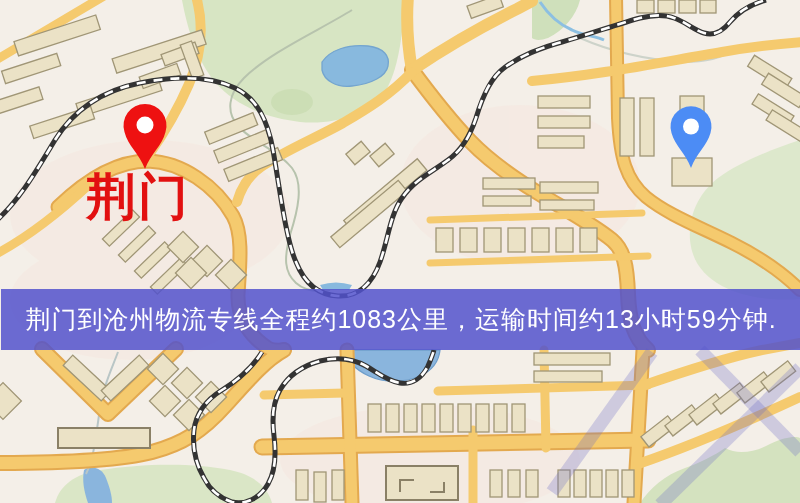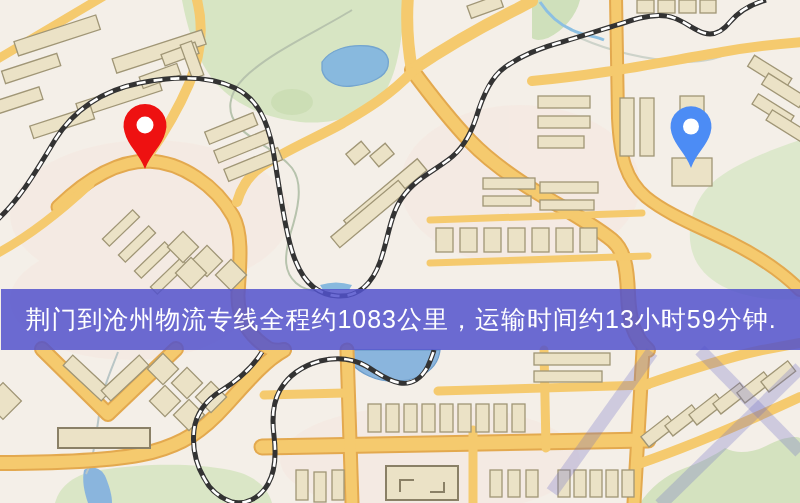--- a/index.html
+++ b/index.html
@@ -199,17 +199,18 @@
     <g>
       <path d="M145 169 C139 153 128 146 124.5 132 A 21.5 21.5 0 1 1 165.5 132 C162 146 151 153 145 169 Z" fill="#ee1111"></path>
       <circle cx="145" cy="125" r="8.5" fill="#ffffff"></circle>
     </g>
     <g>
       <path d="M691 168 C685.5 153 675 146 671.5 133 A 20.5 20.5 0 1 1 710.5 133 C707 146 696.5 153 691 168 Z" fill="#4c8cf5"></path>
       <circle cx="691" cy="126.5" r="8" fill="#ffffff"></circle>
     </g>
   </svg>
 
+  <div id="origin-label" class="city-label">荆门</div>
 
   <div id="route-banner">
     <span class="txt">荆门到沧州物流专线全程约1083公里，运输时间约13小时59分钟.</span>
   </div>
 </div>
 
 </body></html>

